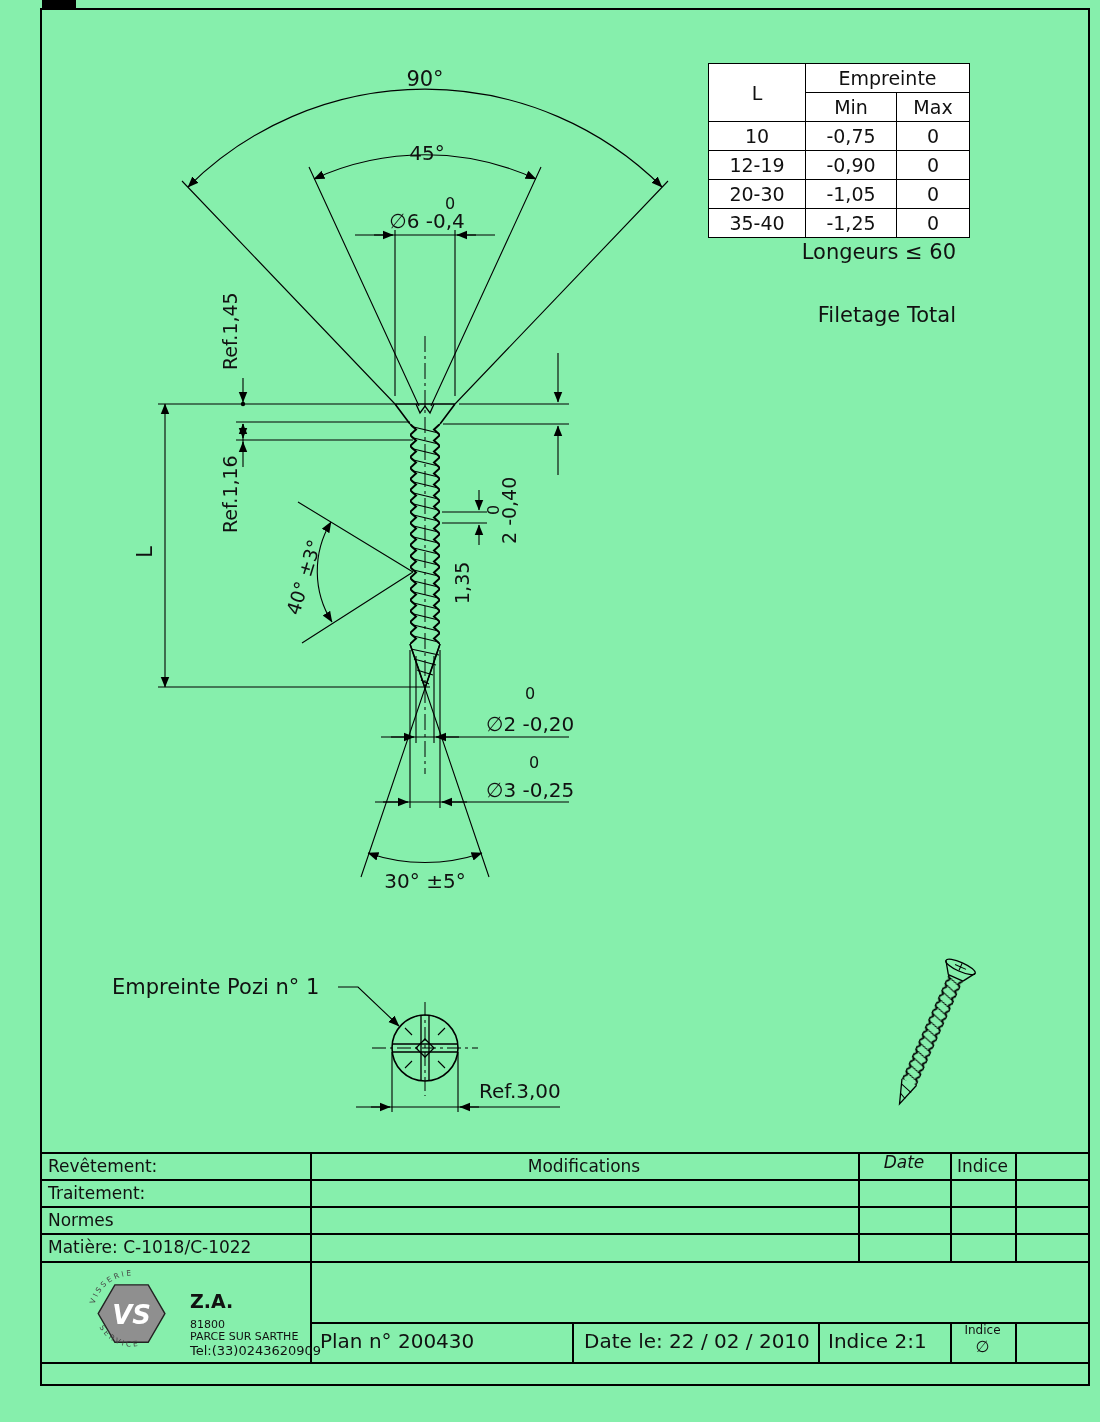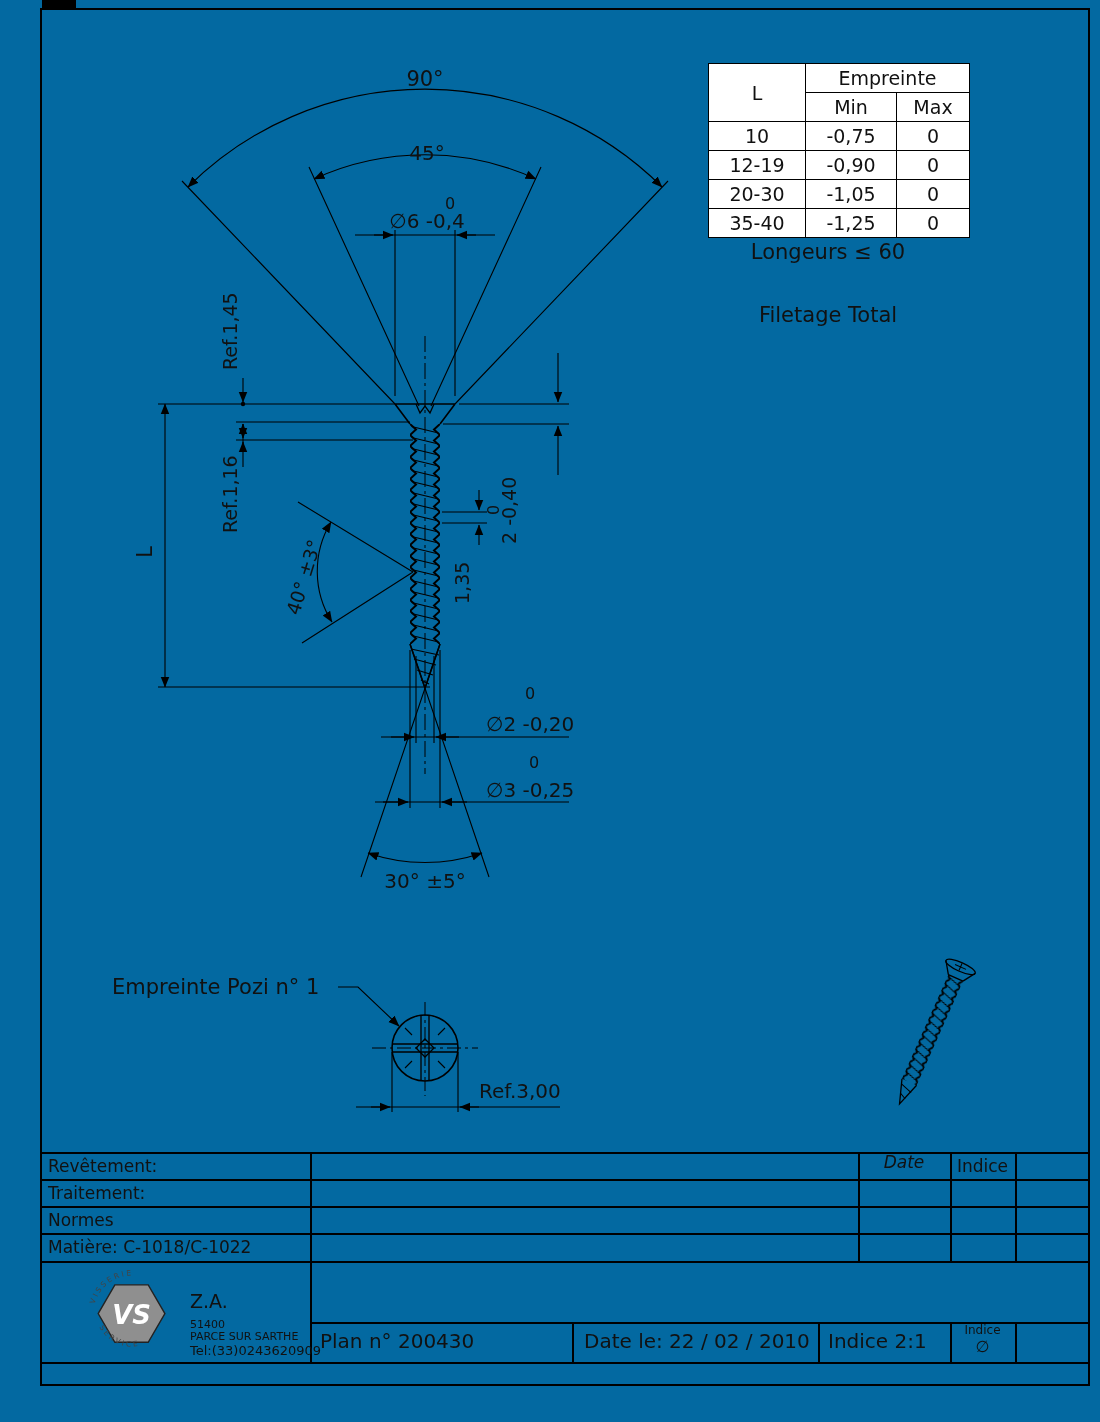--- a/index.html
+++ b/index.html
@@ -1,31 +1,31 @@
 <!DOCTYPE html>
 <html><head>
 <meta charset="utf-8">
 <style>
   html,body{margin:0;padding:0;background:#fff;}
-  .page{position:relative;width:1100px;height:1422px;background:#0369a1;overflow:hidden;
+  .page{position:relative;width:1100px;height:1422px;background:#86efac;overflow:hidden;
         font-family:"DejaVu Sans",sans-serif;color:#111;}
   .frame{position:absolute;left:40px;top:8px;width:1050px;height:1378px;
          border:2.5px solid #000;box-sizing:border-box;}
   .print-mark{position:absolute;left:42px;top:0;width:34px;height:9px;background:#000;}
   svg.drawing{position:absolute;left:0;top:0;}
   svg text{font-family:"DejaVu Sans",sans-serif;}
 
   
   .tol-table{position:absolute;left:708px;top:63px;border-collapse:collapse;background:#fff;}
   .tol-table th,.tol-table td{border:1.8px solid #000;text-align:center;padding:1px 6px;
        font-weight:400;font-size:19px;height:26px;}
   .c-l{width:84px;} .c-min{width:78px;} .c-max{width:60px;}
   .th-tol{font-size:20px;height:28px;}
   .th-l{font-size:22px;}
-  .tol-note{position:absolute;left:700px;width:256px;text-align:center;font-size:21px;}
+  .tol-note{position:absolute;left:700px;width:256px;text-align:right;font-size:21px;}
 
   
   .tb{position:absolute;left:40px;top:1152px;width:976px;height:234px;box-sizing:border-box;}
   .tbl-h{position:absolute;height:2px;background:#000;}
   .tbl-v{position:absolute;width:2px;background:#000;}
   .tb-text{position:absolute;white-space:nowrap;}
   .lbl{font-size:17px;}
   .hdr{font-size:17px;text-align:center;}
   .small{font-size:11px;}
 </style>
@@ -218,39 +218,40 @@
     <div class="tbl-v" style="left:532px;top:170px;height:40px;"></div>
     <div class="tbl-v" style="left:778px;top:170px;height:40px;"></div>
     <div class="tbl-v" style="left:910px;top:170px;height:40px;"></div>
     <div class="tbl-v" style="left:975px;top:170px;height:40px;"></div>
 
     <div class="tb-text lbl" style="left:8px;top:4px;">Revêtement:</div>
     <div class="tb-text lbl" style="left:8px;top:31px;">Traitement:</div>
     <div class="tb-text lbl" style="left:8px;top:58px;">Normes</div>
     <div class="tb-text lbl" style="left:8px;top:85px;">Matière: C-1018/C-1022</div>
 
+    <div class="tb-text hdr" style="left:270px;top:4px;width:548px;">Modifications</div>
     <div class="tb-text hdr" style="left:818px;top:0;width:92px;font-style:italic;">Date</div>
     <div class="tb-text hdr" style="left:910px;top:4px;width:65px;">Indice</div>
 
     <svg style="position:absolute;left:48px;top:116px;" width="88" height="92" viewBox="0 0 95 95">
       <defs>
         <path id="lc1" d="M6,47 a41,41 0 1 1 82,0" fill="none"></path>
         <path id="lc2" d="M10,56 a39,39 0 0 0 74,0" fill="none"></path>
       </defs>
       <polygon points="83,47 65,78 29,78 11,47 29,16 65,16" fill="#8f8f8f" stroke="#222" stroke-width="1.5"></polygon>
       <text x="47" y="58" text-anchor="middle" font-size="28" font-weight="bold" font-style="italic" fill="#fff">VS</text>
       <text font-size="8" fill="#444">
         <textPath href="#lc1" startOffset="10">V I S S E R I E</textPath>
       </text>
       <text font-size="8" fill="#444">
         <textPath href="#lc2" startOffset="6">S E R V I C E</textPath>
       </text>
     </svg>
-    <div class="tb-text" style="left:150px;top:138px;font-size:19px;font-weight:400;">Z.A.</div>
-    <div class="tb-text small" style="left:150px;top:166px;">51400</div>
+    <div class="tb-text" style="left:150px;top:138px;font-size:19px;font-weight:700;">Z.A.</div>
+    <div class="tb-text small" style="left:150px;top:166px;">81800</div>
     <div class="tb-text small" style="left:150px;top:178px;">PARCE SUR SARTHE</div>
     <div class="tb-text" style="left:150px;top:191px;font-size:13px;">Tel:(33)0243620909</div>
 
     <div class="tb-text" style="left:280px;top:177px;font-size:20px;">Plan n° 200430</div>
     <div class="tb-text" style="left:544px;top:177px;font-size:20px;">Date le: 22 / 02 / 2010</div>
     <div class="tb-text" style="left:788px;top:177px;font-size:20px;">Indice 2:1</div>
     <div class="tb-text" style="left:910px;top:171px;width:65px;font-size:12px;text-align:center;">Indice</div>
     <div class="tb-text" style="left:910px;top:185px;width:65px;font-size:16px;text-align:center;">∅</div>
 
   </div>

